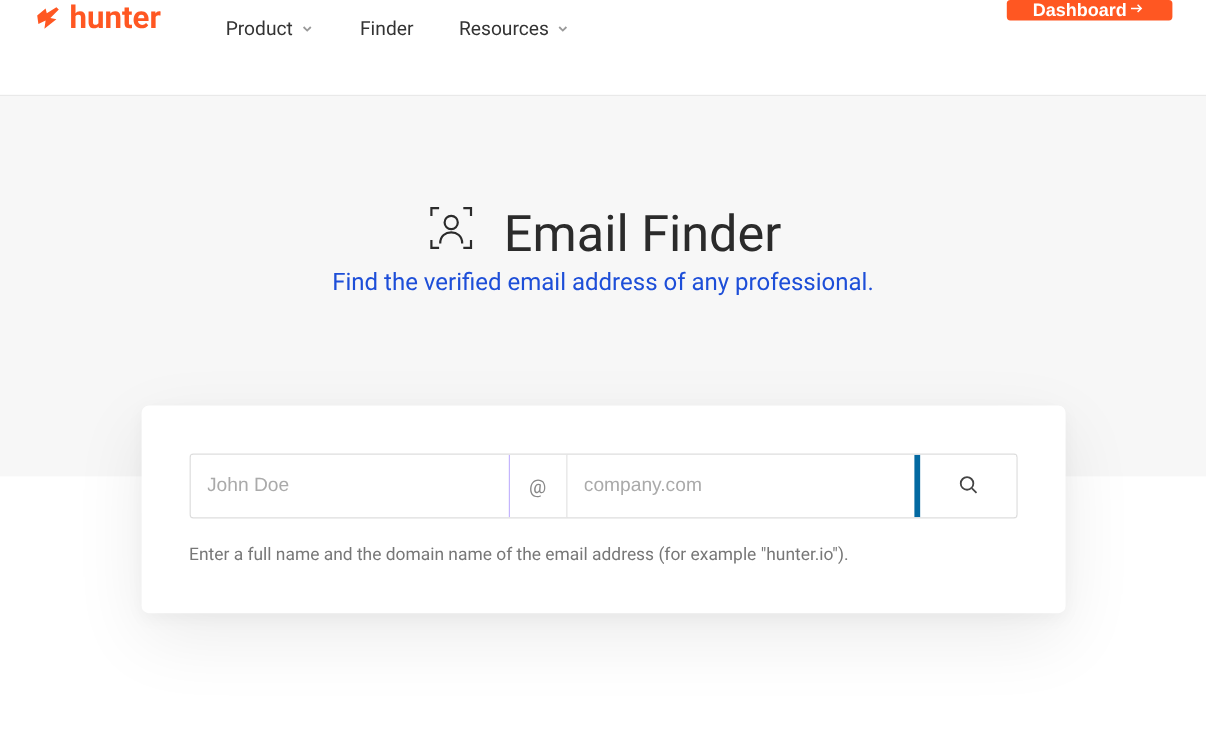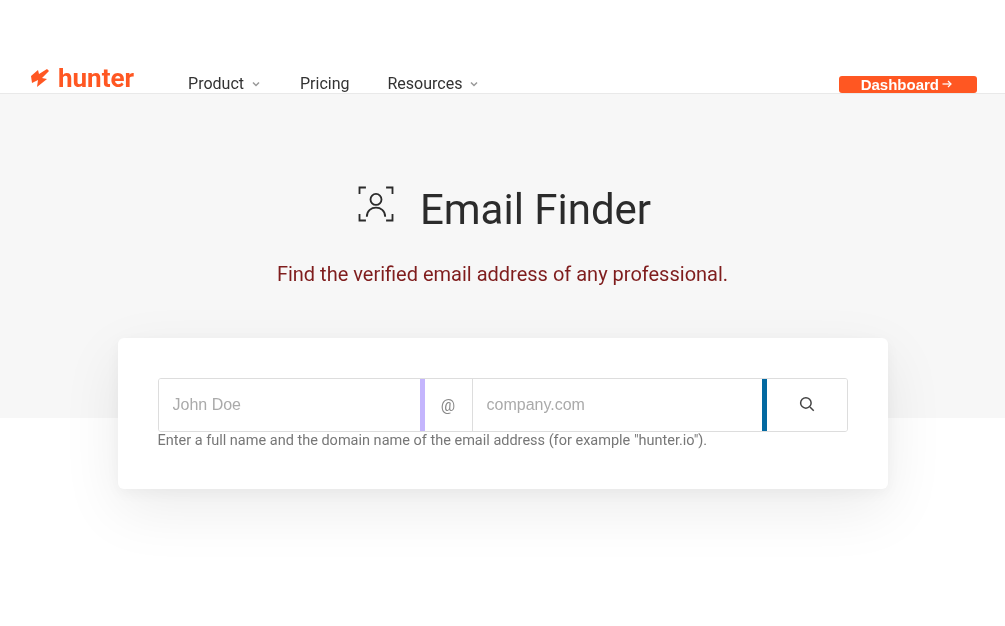--- a/index.html
+++ b/index.html
@@ -10,23 +10,23 @@
     body {
       font-family: -apple-system, BlinkMacSystemFont, "Segoe UI", Roboto, "Helvetica Neue", Arial, sans-serif;
       background: #fff;
       color: #333;
       width: 1005px;
       height: 626px;
       overflow: hidden;
     }
     .header {
       display: flex;
-      align-items: flex-end;
+      align-items: flex-start;
       padding: 0 28px;
-      height: 94px;
+      height: 80px;
       border-bottom: 1px solid #e9e9e9;
       background: #fff;
       position: relative;
       z-index: 2;
     }
     .logo {
       display: flex;
       align-items: center;
       color: #ff5722;
       font-weight: 700;
@@ -77,23 +77,22 @@
     .hero-title {
       display: inline-flex;
       align-items: center;
       gap: 22px;
       font-size: 42px;
       font-weight: 400;
       color: #2b2b2b;
       justify-content: center;
     }
     .hero-sub {
-      margin-top: 26px;
       font-size: 20px;
-      color: #7f1d1d;
+      color: #1d4ed8;
     }
     .card {
       position: absolute;
       left: 50%;
       transform: translateX(-50%);
       top: 338px;
       width: 770px;
       background: #fff;
       border-radius: 6px;
       box-shadow: 0 20px 60px rgba(0,0,0,0.08), 0 4px 14px rgba(0,0,0,0.04);
@@ -107,21 +106,21 @@
       overflow: hidden;
       height: 54px;
     }
     .input-name {
       flex: 0 0 266px;
       border: none;
       outline: none;
       padding: 0 14px;
       font-size: 16px;
       color: #333;
-      border-right: 5px solid #c4b5fd;
+      border-right: 1px solid #c4b5fd;
     }
     .input-name::placeholder,
     .input-domain::placeholder {
       color: #aaa;
     }
     .at-sep {
       width: 48px;
       display: flex;
       align-items: center;
       justify-content: center;
@@ -142,20 +141,21 @@
     .search-btn {
       width: 80px;
       border: none;
       background: #fff;
       cursor: pointer;
       display: flex;
       align-items: center;
       justify-content: center;
     }
     .hint {
+      margin-top: 22px;
       font-size: 14.5px;
       color: #777;
       text-align: left;
     }
     .below-card-bg {
       position: absolute;
       top: 418px;
       left: 0;
       right: 0;
       bottom: 0;
@@ -176,21 +176,21 @@
   <nav class="nav">
     <div class="nav-item">
       <span>Product</span>
       <span class="chev">
         <svg width="12" height="12" viewBox="0 0 24 24" fill="none" stroke="#999" stroke-width="3">
             <polyline points="6 9 12 15 18 9"></polyline>
           </svg>
       </span>
     </div>
     <div class="nav-item">
-      <span>Pricing</span>
+      <span>Finder</span>
     </div>
     <div class="nav-item">
       <span>Resources</span>
       <span class="chev">
         <svg width="12" height="12" viewBox="0 0 24 24" fill="none" stroke="#999" stroke-width="3">
             <polyline points="6 9 12 15 18 9"></polyline>
           </svg>
       </span>
     </div>
   </nav>

